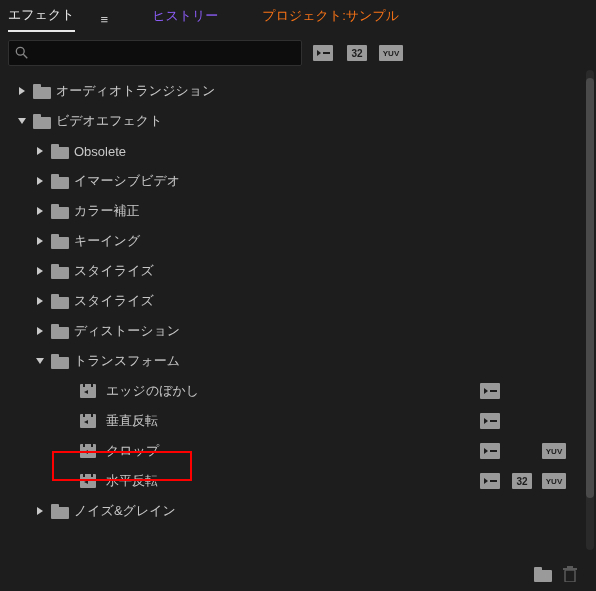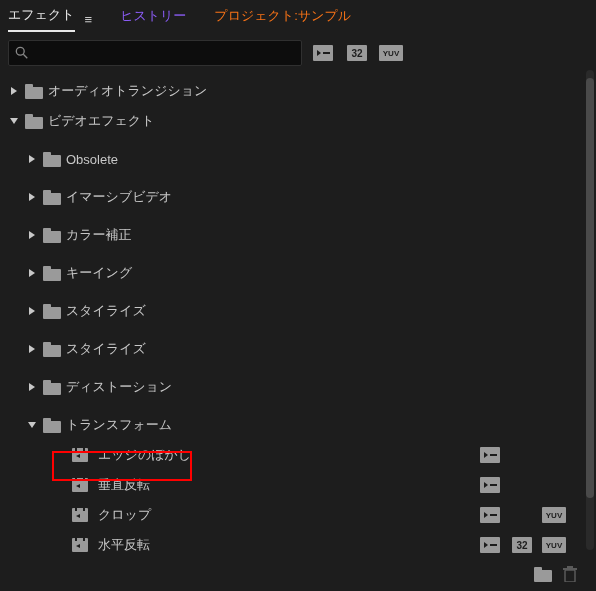--- a/index.html
+++ b/index.html
@@ -9,21 +9,21 @@
     font-family: "Hiragino Kaku Gothic ProN", "Meiryo", sans-serif;
     font-size: 13px;
     width: 596px;
     height: 591px;
     overflow: hidden;
     position: relative;
   }
   .tabs {
     display: flex;
     align-items: center;
-    gap: 28px;
+    gap: 44px;
     padding: 6px 8px 0 8px;
     height: 32px;
   }
   .tab {
     color: #8b5cf6;
     padding-bottom: 6px;
     cursor: pointer;
   }
   .tab.active {
     color: #e8e8e8;
@@ -65,21 +65,21 @@
     width: 14px; height: 14px;
     margin-right: 4px;
     flex-shrink: 0;
   }
   .filter-btn {
     width: 26px; height: 22px;
     display: flex; align-items: center; justify-content: center;
   }
   .filter-btn svg { display: block; }
   .tree {
-    padding: 4px 0 0 0;
+    padding: 4px 0 0 8px;
     height: 498px;
     overflow-y: auto;
     position: relative;
   }
   .scrollbar {
     position: absolute;
     right: 2px;
     top: 70px;
     width: 8px;
     height: 480px;
@@ -112,21 +112,21 @@
     justify-content: center;
     color: #c8c8c8;
   }
   .arrow svg { display:block; }
   .folder-icon, .preset-icon {
     width: 20px; height: 16px;
     display: flex; align-items: center; justify-content: center;
     flex-shrink: 0;
   }
   .indent1 { padding-left: 8px; }
-  .indent2 { padding-left: 26px; margin-top: 8px; }
+  .indent2 { padding-left: 26px; }
   .indent4 { padding-left: 70px; gap: 8px; }
   .highlight-box {
     position: absolute;
     border: 2px solid #ff0000;
     pointer-events: none;
   }
   .badges {
     display: flex;
     gap: 8px;
     align-items: center;

